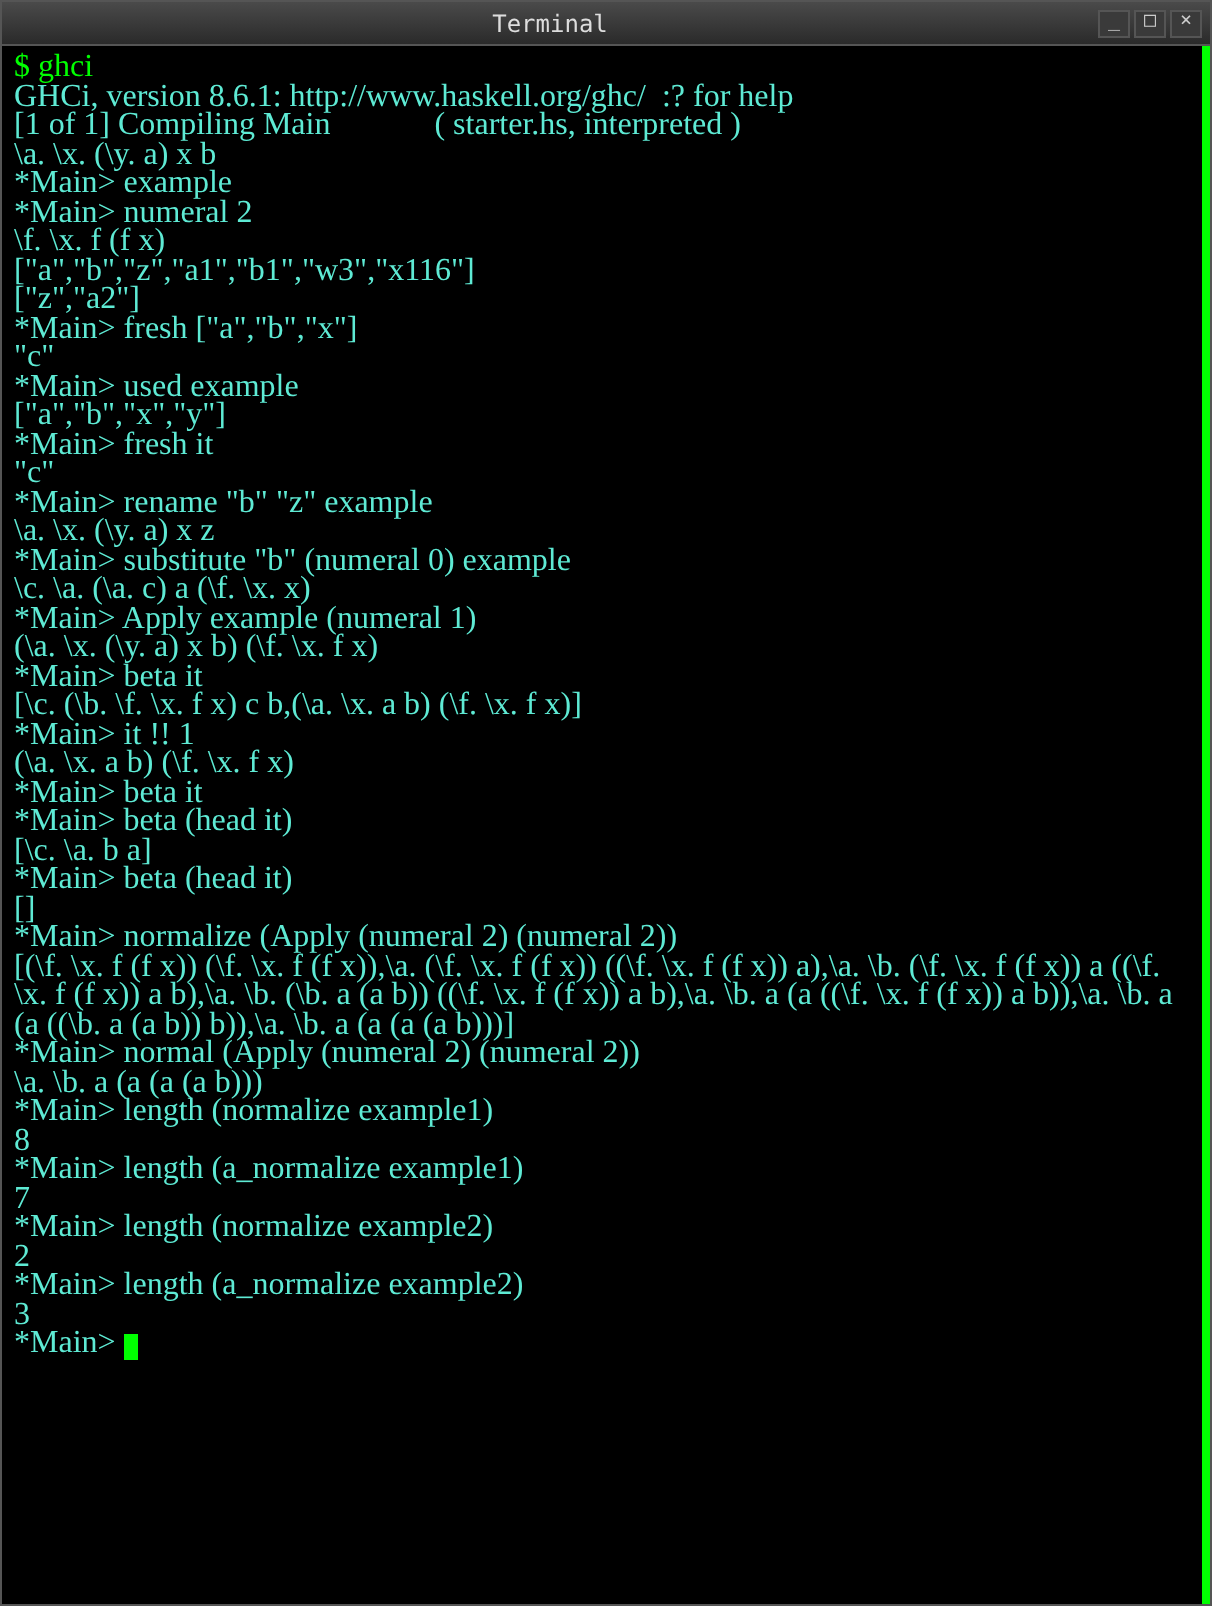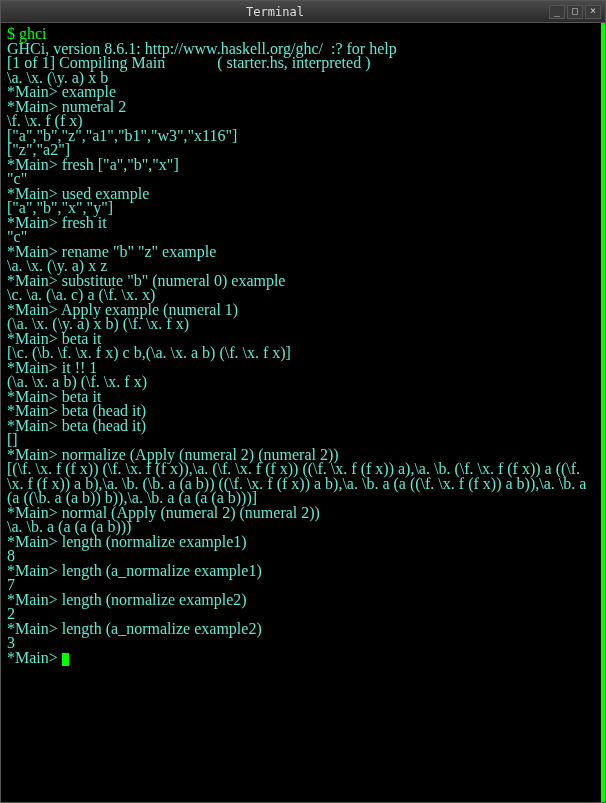--- a/index.html
+++ b/index.html
@@ -106,20 +106,21 @@
       <div class="line output">*Main&gt; substitute "b" (numeral 0) example</div>
       <div class="line output">\c. \a. (\a. c) a (\f. \x. x)</div>
       <div class="line output">*Main&gt; Apply example (numeral 1)</div>
       <div class="line output">(\a. \x. (\y. a) x b) (\f. \x. f x)</div>
       <div class="line output">*Main&gt; beta it</div>
       <div class="line output">[\c. (\b. \f. \x. f x) c b,(\a. \x. a b) (\f. \x. f x)]</div>
       <div class="line output">*Main&gt; it !! 1</div>
       <div class="line output">(\a. \x. a b) (\f. \x. f x)</div>
       <div class="line output">*Main&gt; beta it</div>
       <div class="line output">*Main&gt; beta (head it)</div>
+      <div class="line output">[\c. \a. b a]</div>
       <div class="line output">*Main&gt; beta (head it)</div>
       <div class="line output">[]</div>
       <div class="line output">*Main&gt; normalize (Apply (numeral 2) (numeral 2))</div>
       <div class="line output">[(\f. \x. f (f x)) (\f. \x. f (f x)),\a. (\f. \x. f (f x)) ((\f. \x. f (f x)) a),\a. \b. (\f. \x. f (f x)) a ((\f. \x. f (f x)) a b),\a. \b. (\b. a (a b)) ((\f. \x. f (f x)) a b),\a. \b. a (a ((\f. \x. f (f x)) a b)),\a. \b. a (a ((\b. a (a b)) b)),\a. \b. a (a (a (a b)))]</div>
       <div class="line output">*Main&gt; normal (Apply (numeral 2) (numeral 2))</div>
       <div class="line output">\a. \b. a (a (a (a b)))</div>
       <div class="line output">*Main&gt; length (normalize example1)</div>
       <div class="line output">8</div>
       <div class="line output">*Main&gt; length (a_normalize example1)</div>
       <div class="line output">7</div>

